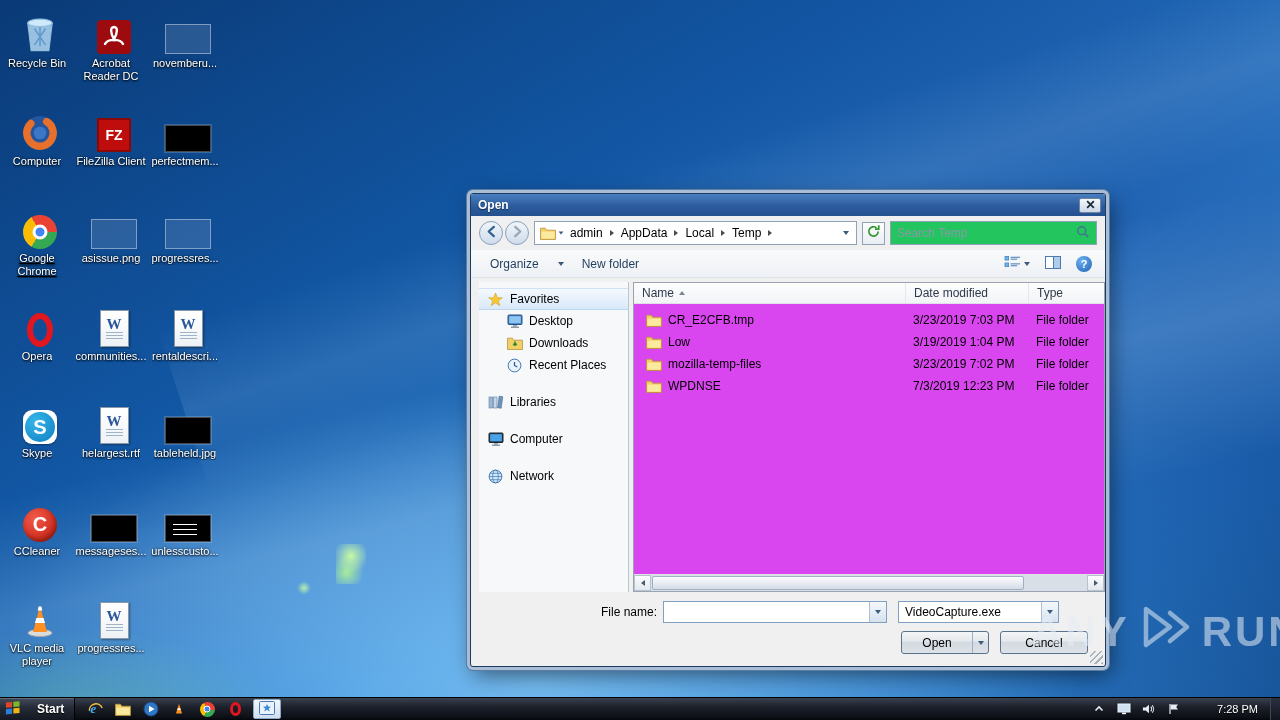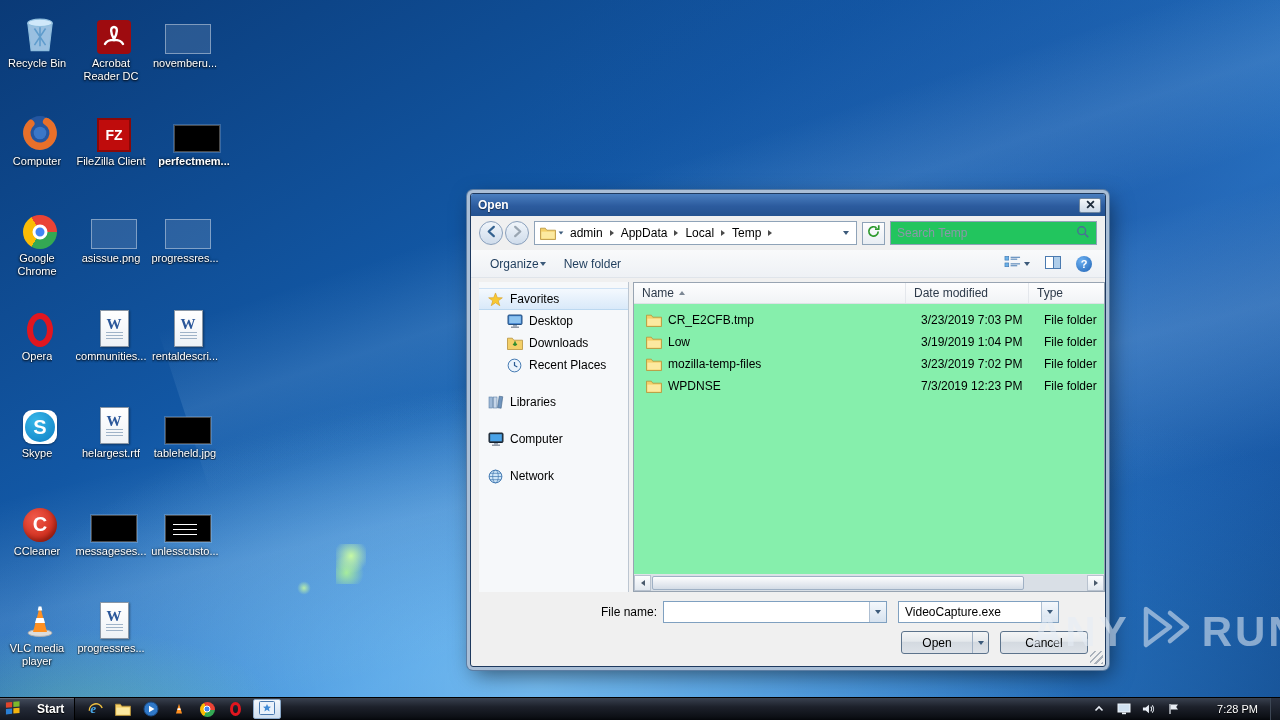--- a/index.html
+++ b/index.html
@@ -85,45 +85,45 @@
   .bc-end{margin-left:auto;margin-right:3px;}
   .refresh-btn{width:23px;height:23px;border:1px solid #8fa3b8;background:linear-gradient(#fefefe,#e8edf3);
       display:flex;align-items:center;justify-content:center;flex:0 0 auto;}
   .searchbox{height:24px;flex:1;background:#22c55e;border:1px solid #8fa3b8;display:flex;align-items:center;padding:0 2px 0 6px;}
   .searchbox input{border:none;outline:none;flex:1;min-width:0;font-size:12px;font-family:inherit;color:#333;background:transparent;}
   .searchbox input::placeholder{color:#8a98a8;}
   .search-btn{width:22px;height:20px;display:flex;align-items:center;justify-content:center;}
 
   .toolbar{position:absolute;left:0;top:56px;right:0;height:28px;display:flex;align-items:center;padding:0 10px;
       background:linear-gradient(#f9fafb,#eef1f5);border-bottom:1px solid #dfe4ea;}
-  .tb-btn{display:flex;align-items:center;gap:1px;padding:3px 9px;font-size:12px;color:#1e3c5c;border-radius:3px;}
+  .tb-btn{display:flex;align-items:center;gap:19px;padding:3px 9px;font-size:12px;color:#1e3c5c;border-radius:3px;}
   .tb-right{margin-left:auto;display:flex;align-items:center;gap:9px;}
   .tb-iconbtn{display:flex;align-items:center;gap:3px;padding:2px 3px;}
 
   .sidebar{position:absolute;left:8px;top:88px;width:150px;height:310px;background:#f6f8fa;
       border-right:1px solid #bcc6d1;padding-top:6px;overflow:hidden;}
   .side-item{height:22px;display:flex;align-items:center;gap:6px;font-size:12px;padding-left:8px;}
   .side-item.selected{background:linear-gradient(#f4f9fe,#d9e9f9);border-top:1px solid #cfe2f5;border-bottom:1px solid #bcd8f0;}
   .side-item.gap{margin-top:15px;}
   .ic{display:inline-flex;align-items:center;justify-content:center;width:17px;}
 
-  .filelist{position:absolute;left:162px;top:88px;width:472px;height:310px;background:#86efac;border:1px solid #98a4b2;}
+  .filelist{position:absolute;left:162px;top:88px;width:472px;height:310px;background:#d946ef;border:1px solid #98a4b2;}
   .list-header{position:absolute;left:0;top:0;right:0;height:21px;display:flex;
       background:linear-gradient(#fdfdfe,#f1f3f6);border-bottom:1px solid #dee2e7;}
   .hcol{display:flex;align-items:center;padding-left:8px;font-size:12px;color:#2d3a4a;border-right:1px solid #e4e7ec;}
   .hcol:nth-child(1){width:272px;}
   .hcol:nth-child(2){width:123px;}
   .hcol:nth-child(3){flex:1;border-right:none;}
   .sort{display:none;}
   .hcol.sorted .sort{display:inline-block;margin-left:5px;width:0;height:0;
       border-left:3.5px solid transparent;border-right:3.5px solid transparent;border-bottom:4px solid #7c8794;}
   #file-rows{position:absolute;left:0;top:21px;right:0;bottom:17px;overflow:hidden;padding-top:5px;}
   .file-row{height:22px;display:flex;align-items:center;font-size:12px;}
   .c-name{width:272px;display:flex;align-items:center;gap:6px;padding-left:11px;overflow:hidden;}
-  .c-date{width:123px;padding-left:7px;margin-left:8px;}
+  .c-date{width:123px;padding-left:7px;}
   .c-type{flex:1;padding-left:7px;}
   .hscroll{position:absolute;left:0;right:0;bottom:0;height:17px;background:#e8ecf1;border-top:1px solid #dfe3e8;display:flex;}
   .scroll-btn{width:17px;background:linear-gradient(#fcfdfe,#e2e8ef);border:1px solid #b8c2cf;
       display:flex;align-items:center;justify-content:center;}
   .tri-left{width:0;height:0;border-top:3.5px solid transparent;border-bottom:3.5px solid transparent;border-right:4.5px solid #4a5a6c;}
   .tri-right{width:0;height:0;border-top:3.5px solid transparent;border-bottom:3.5px solid transparent;border-left:4.5px solid #4a5a6c;}
   .scroll-track{flex:1;position:relative;background:#d9dfe6;}
   .scroll-thumb{position:absolute;left:1px;top:1px;width:372px;height:14px;border-radius:2px;
       background:linear-gradient(#fdfdfe,#d4dce6);border:1px solid #9fb0c4;}
 
@@ -188,21 +188,21 @@
       <div class="desktop-icon" style="left: 1px; top: 103.5px;">
     <span class="ico">
           <svg width="38" height="38" viewBox="0 0 36 36">
             <circle cx="18" cy="18" r="16" fill="#2456a0"></circle>
             <circle cx="18" cy="18" r="12.5" fill="none" stroke="#e8702a" stroke-width="7" stroke-dasharray="62 17" stroke-linecap="round" transform="rotate(-60 18 18)"></circle>
             <circle cx="18" cy="18" r="6" fill="#3a77c8"></circle>
           </svg>
         </span>
     <span class="lbl">Computer</span>
   </div>
-      <div class="desktop-icon" style="left: 1px; top: 201px;">
+      <div class="desktop-icon" style="left: 1px; top: 201px; text-decoration: underline;">
     <span class="ico">
           <span class="chrome-ico">
             <span class="chrome-hub"></span>
           </span>
         </span>
     <span class="lbl">Google Chrome</span>
   </div>
       <div class="desktop-icon" style="left: 1px; top: 298.5px;">
     <span class="ico">
           <span class="opera-ico"></span>
@@ -286,21 +286,21 @@
           </span>
         </span>
     <span class="lbl">progressres...</span>
   </div>
       <div class="desktop-icon" style="left: 149px; top: 6px;">
     <span class="ico">
           <span class="ghost-ico"></span>
         </span>
     <span class="lbl">novemberu...</span>
   </div>
-      <div class="desktop-icon" style="left: 158px; top: 103.5px; font-weight: bold;">
+      <div class="desktop-icon" style="left: 149px; top: 103.5px;">
     <span class="ico">
           <span class="img-black"></span>
         </span>
     <span class="lbl">perfectmem...</span>
   </div>
       <div class="desktop-icon" style="left: 149px; top: 201px;">
     <span class="ico">
           <span class="ghost-ico"></span>
         </span>
     <span class="lbl">progressres...</span>

